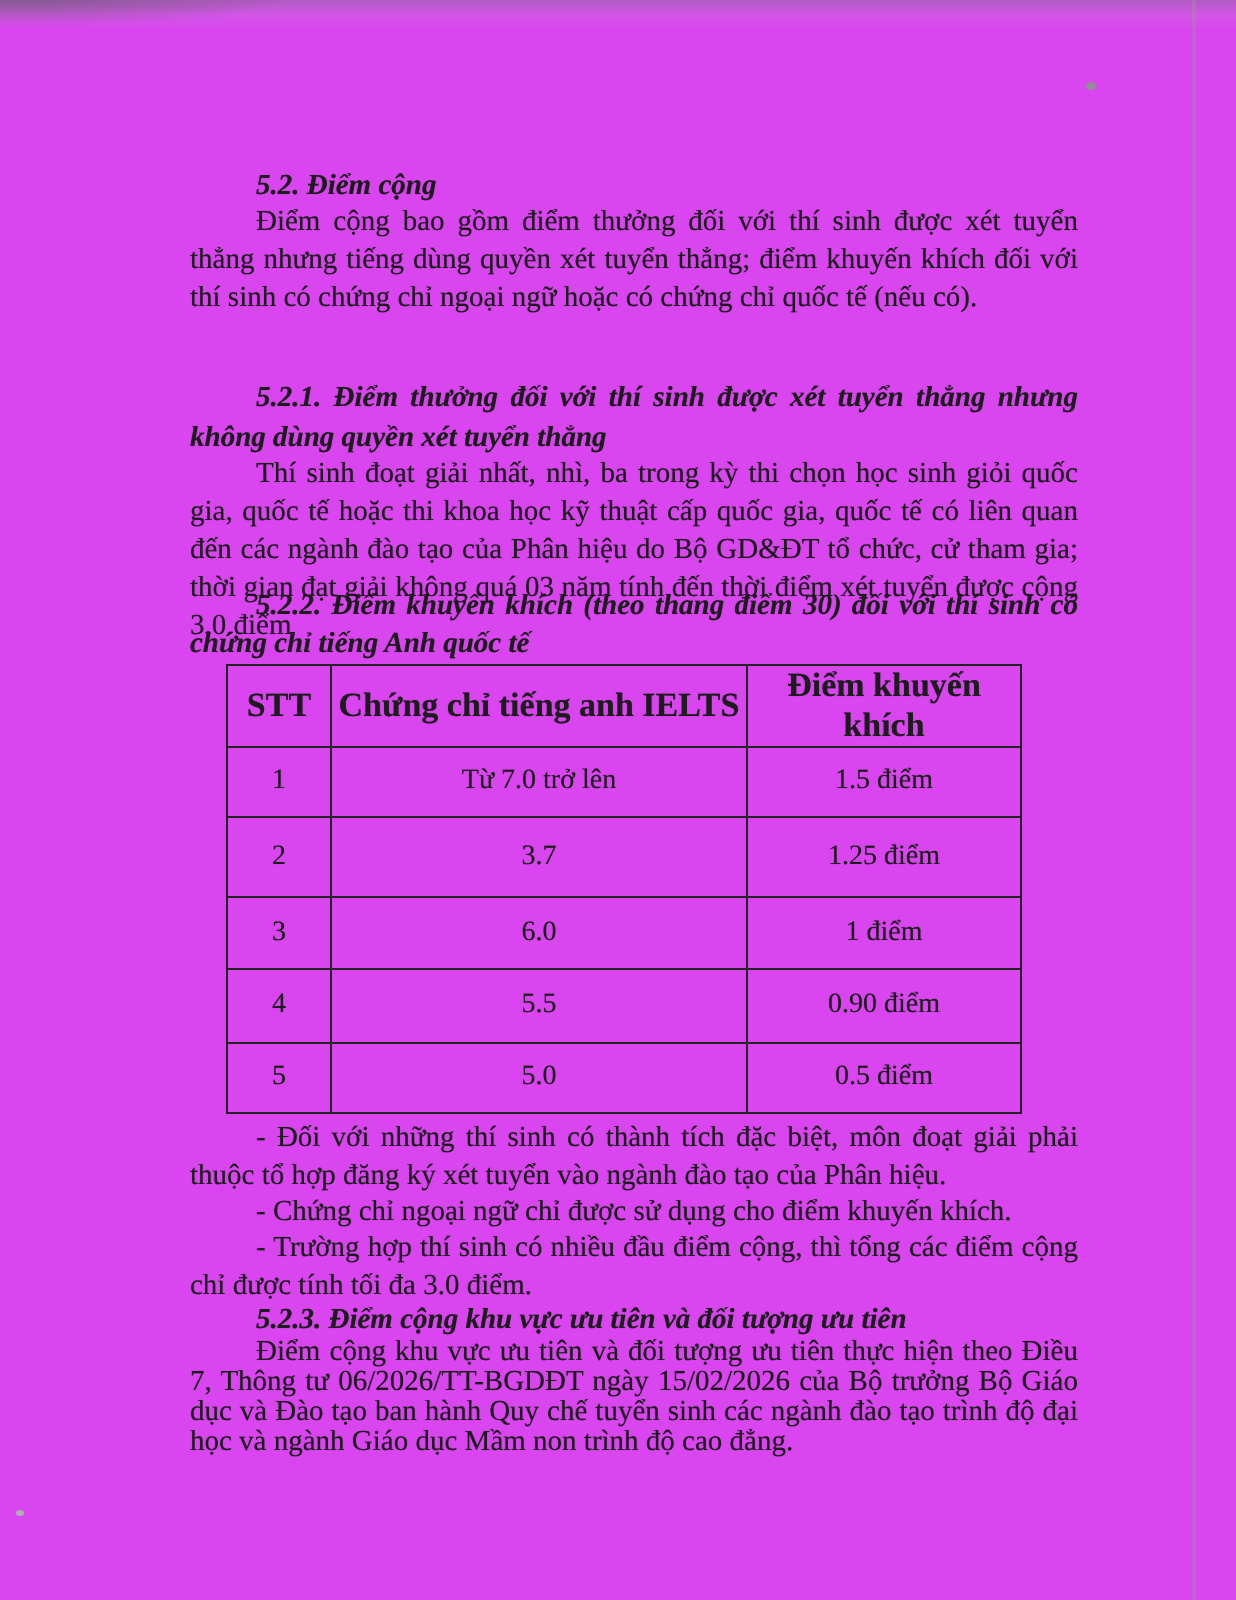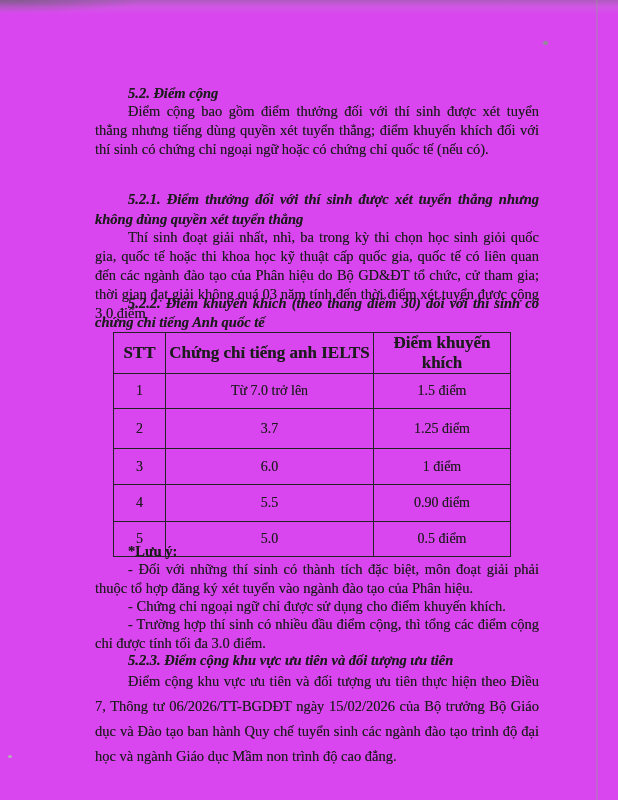--- a/index.html
+++ b/index.html
@@ -27,21 +27,21 @@
   #p52a{top:102px;}
   #p52b{top:158px;}
   #h521{top:190px;line-height:19.5px;}
   #p521{top:228px;}
   #h522{top:294px;}
   #notes-title{top:542px;font-weight:bold;}
   #note1{top:560px;line-height:18.5px;}
   #note2{top:597px;}
   #note3{top:615px;line-height:18.5px;}
   #h523{top:651px;}
-  #p523{top:669px;line-height:25px;}
+  #p523{top:669px;line-height:15px;}
   
   .ielts-table{position:absolute;left:113px;top:332px;border-collapse:collapse;
     width:397px;table-layout:fixed;}
   .ielts-table th,.ielts-table td{
     border:1.5px solid #222;text-align:center;vertical-align:middle;padding:0;
     text-shadow:0 0 .4px rgba(20,20,20,.5);}
   .ielts-table th{font-size:17px;font-weight:bold;}
   .ielts-table td{font-size:14px;}
   .c-stt{width:52px;} .c-cert{width:208px;} .c-pts{width:137px;}
   .r-h{height:30px;} .r-1{height:35px;} .r-2{height:40px;}
@@ -99,21 +99,20 @@
       <td>0.90 điểm</td>
     </tr>
     <tr class="r-5">
       <td>5</td>
       <td>5.0</td>
       <td>0.5 điểm</td>
     </tr>
   </tbody>
     </table>
 
-  <div id="notes-title" class="tb indent">*Lưu ý:</div>
   <div id="note2" class="tb indent">- Chứng chỉ ngoại ngữ chỉ được sử dụng cho điểm khuyến khích.</div>
   <div id="note1" class="tb indent">- Đối với những thí sinh có thành tích đặc biệt, môn đoạt giải phải thuộc tổ hợp đăng ký xét tuyển vào ngành đào tạo của Phân hiệu.</div>
   <div id="note3" class="tb indent">- Trường hợp thí sinh có nhiều đầu điểm cộng, thì tổng các điểm cộng chỉ được tính tối đa 3.0 điểm.</div>
 
   <div id="h523" class="tb indent hd">5.2.3. Điểm cộng khu vực ưu tiên và đối tượng ưu tiên</div>
   <div id="p523" class="tb indent">Điểm cộng khu vực ưu tiên và đối tượng ưu tiên thực hiện theo Điều 7, Thông tư 06/2026/TT-BGDĐT ngày 15/02/2026 của Bộ trưởng Bộ Giáo dục và Đào tạo ban hành Quy chế tuyển sinh các ngành đào tạo trình độ đại học và ngành Giáo dục Mầm non trình độ cao đẳng.</div>
 
 </div>
 
 </body></html>

